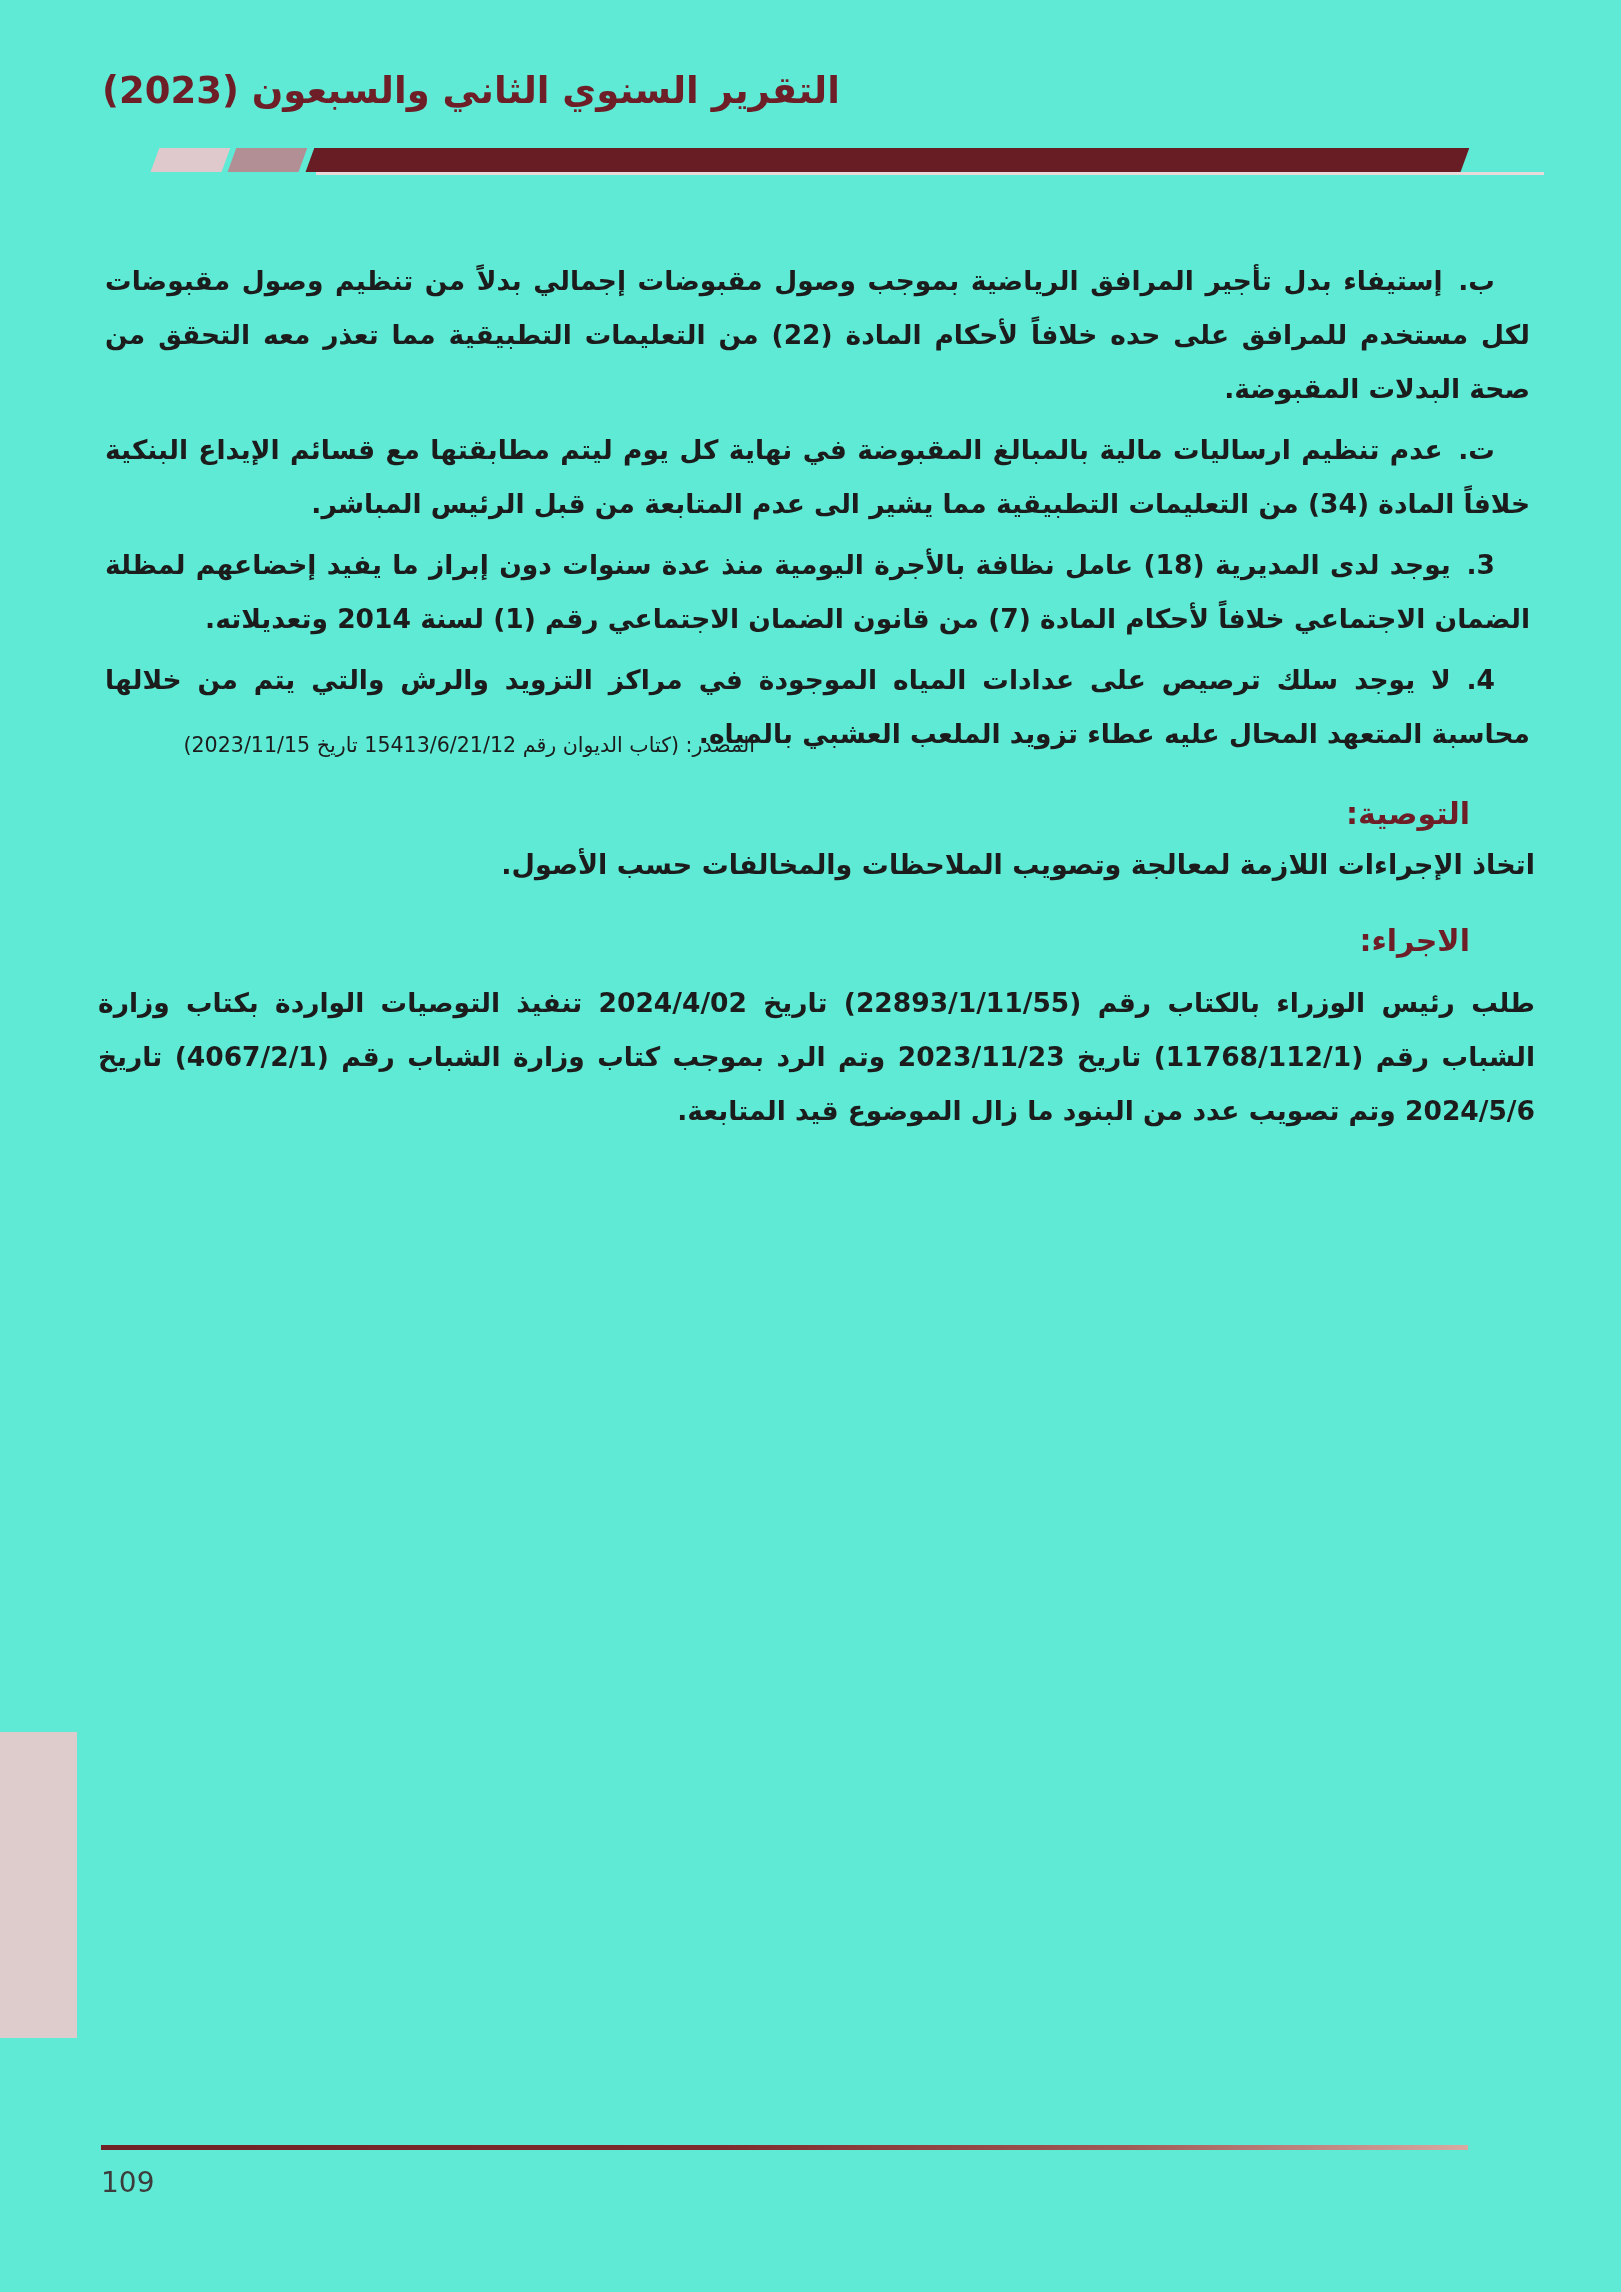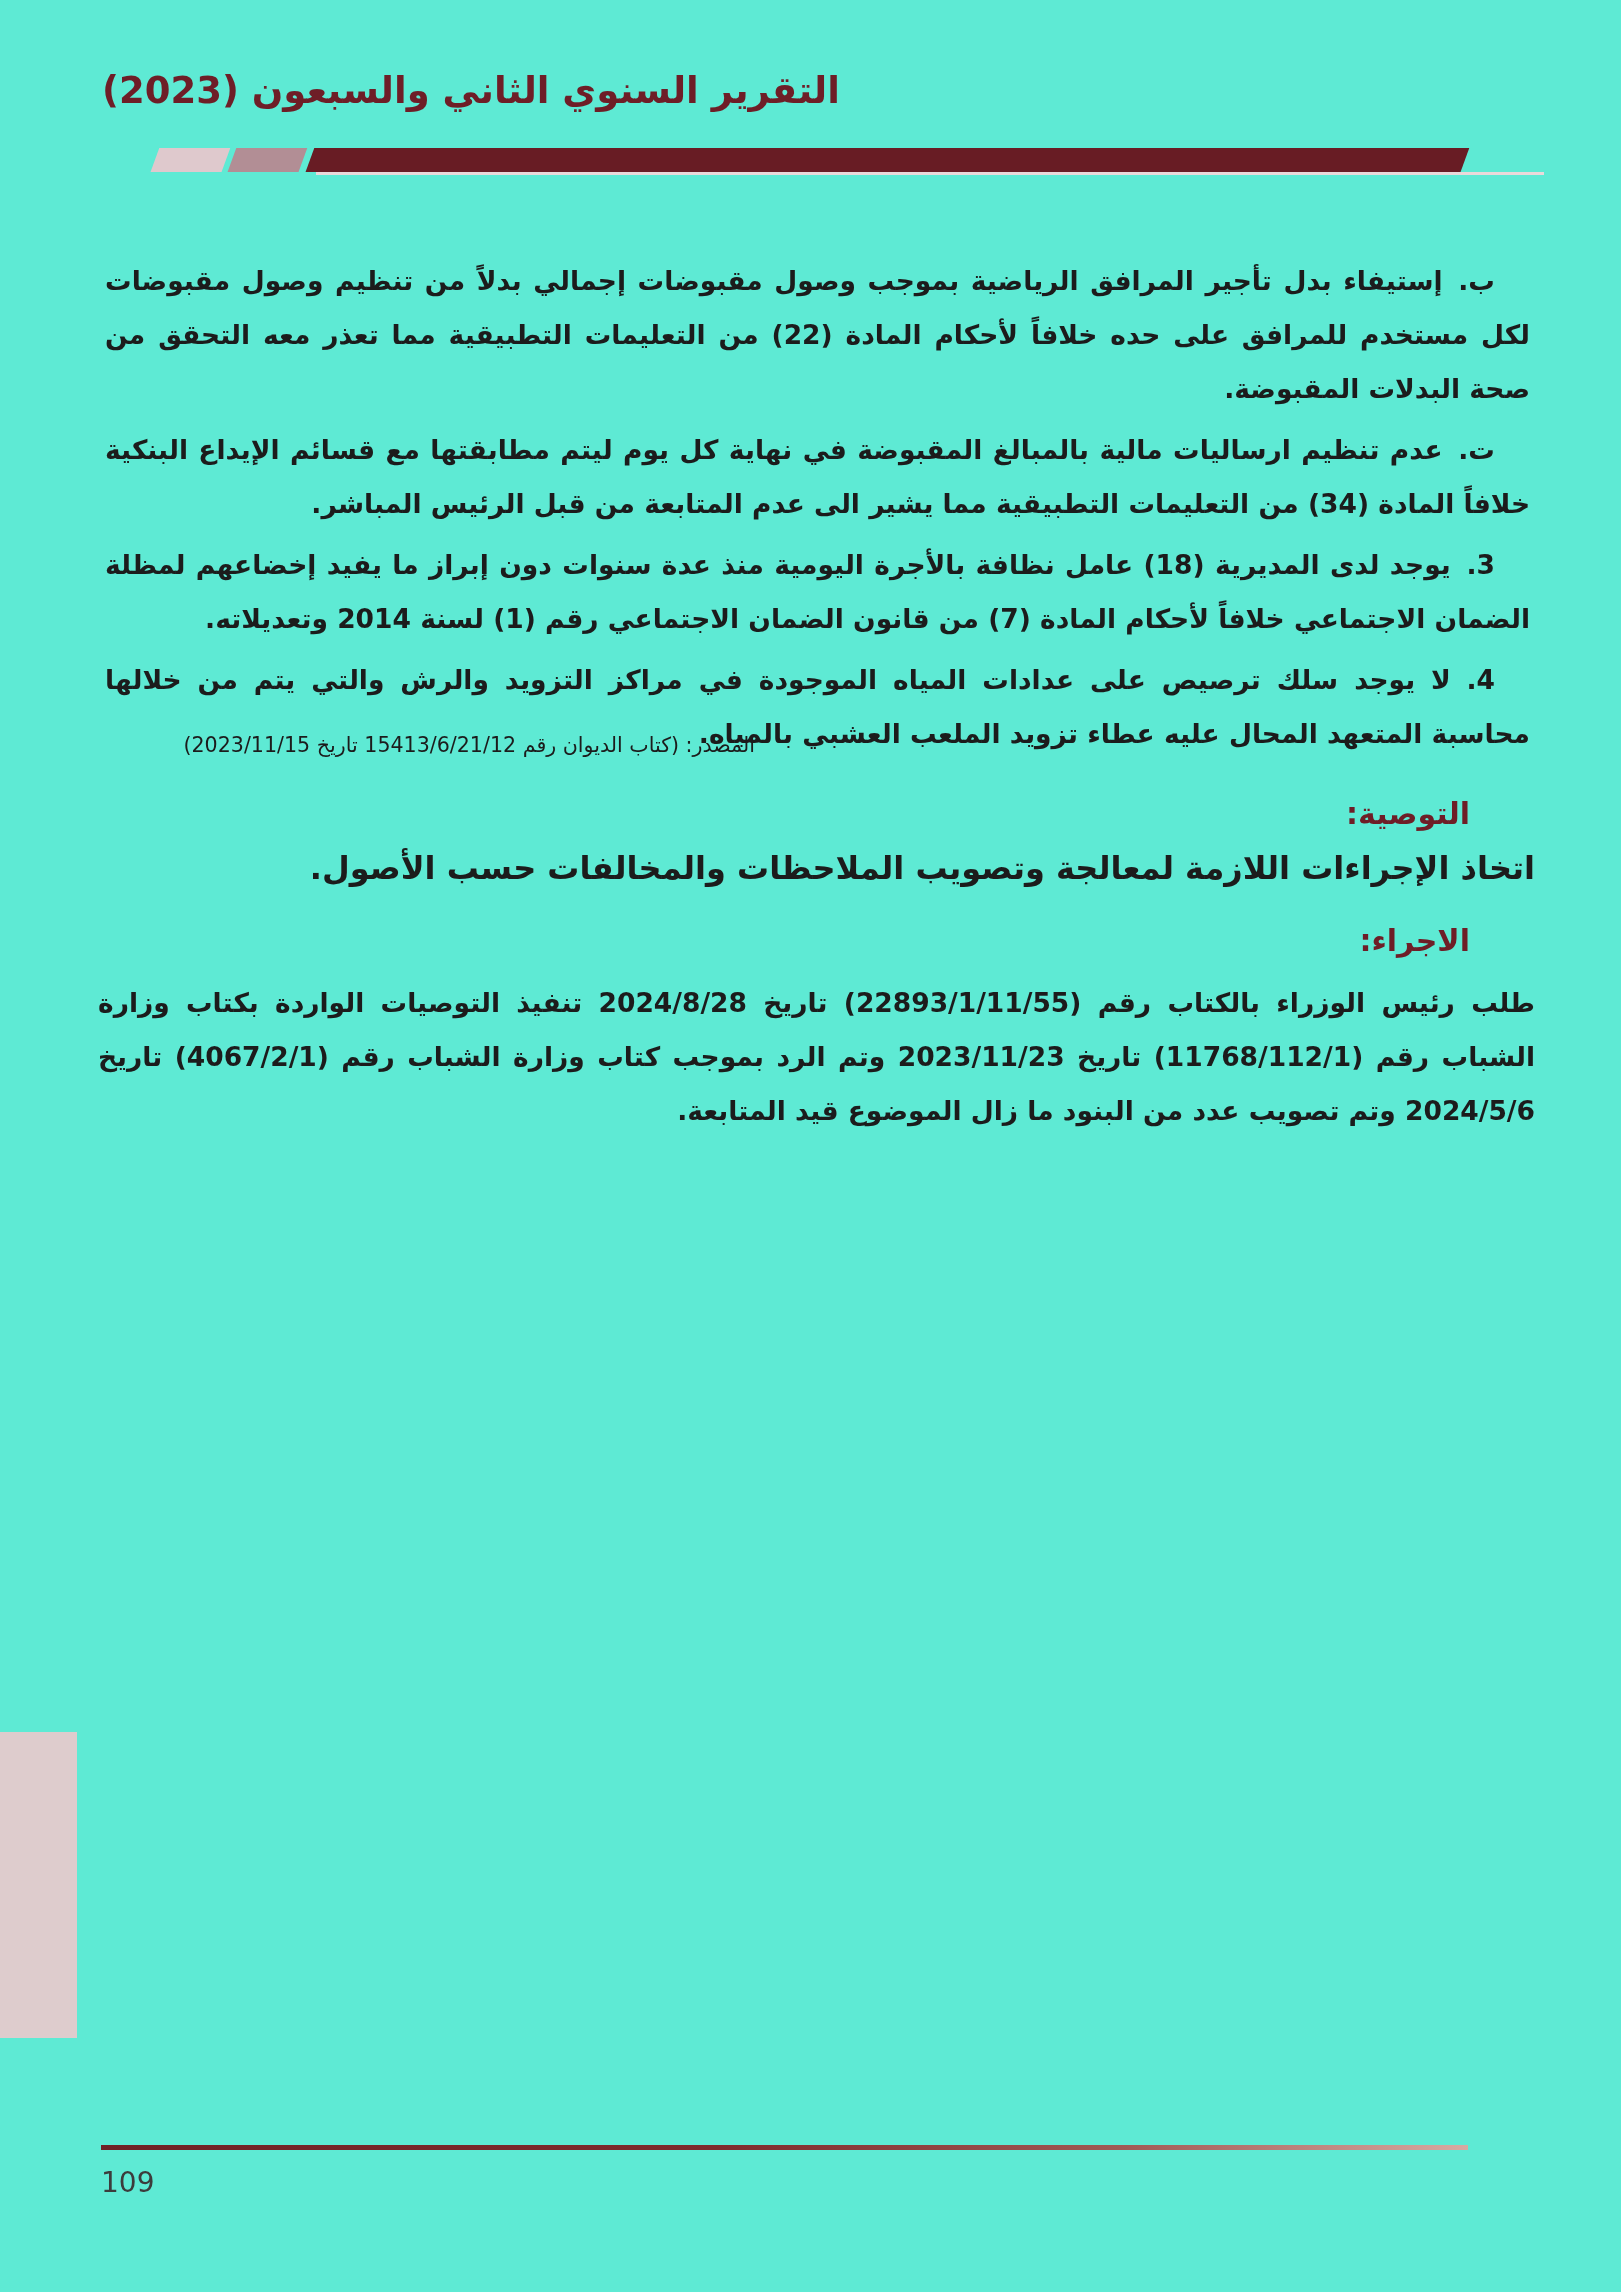--- a/index.html
+++ b/index.html
@@ -42,21 +42,21 @@
   }
   .section-heading{
     position:absolute;right:151px;
     direction:rtl;white-space:nowrap;
     font-size:30px;font-weight:bold;color:#6e1e27;
   }
   .rec-heading{top:796px;margin-left:44px;}
   .rec-text{
     position:absolute;right:86px;top:849px;
     direction:rtl;white-space:nowrap;
-    font-size:32px;font-weight:700;color:#1c1c1c;
+    font-size:27px;font-weight:700;color:#1c1c1c;
   }
   .act-heading{top:923px;}
   .act-text{
     position:absolute;right:86px;left:98px;top:976px;
     direction:rtl;text-align:justify;
     font-size:26.5px;font-weight:700;line-height:54px;color:#1c1c1c;
   }
   
   .side-accent-bar{
     position:absolute;left:0;top:1732px;width:77px;height:306px;
@@ -89,20 +89,20 @@
     <p class="finding-item"><span class="item-marker">3.</span><span>يوجد لدى المديرية (18) عامل نظافة بالأجرة اليومية منذ عدة سنوات دون إبراز ما يفيد إخضاعهم لمظلة الضمان الاجتماعي خلافاً لأحكام المادة (7) من قانون الضمان الاجتماعي رقم (1) لسنة 2014 وتعديلاته.</span></p>
     <p class="finding-item"><span class="item-marker">4.</span><span>لا يوجد سلك ترصيص على عدادات المياه الموجودة في مراكز التزويد والرش والتي يتم من خلالها محاسبة المتعهد المحال عليه عطاء تزويد الملعب العشبي بالمياه.</span></p>
   </div>
 
   <div class="source-line">المصدر: (كتاب الديوان رقم 15413/6/21/12 تاريخ 2023/11/15)</div>
 
   <div class="section-heading rec-heading">التوصية:</div>
   <div class="rec-text">اتخاذ الإجراءات اللازمة لمعالجة وتصويب الملاحظات والمخالفات حسب الأصول.</div>
 
   <div class="section-heading act-heading">الاجراء:</div>
-  <div class="act-text">طلب رئيس الوزراء بالكتاب رقم (22893/1/11/55) تاريخ 2024/8/28 تنفيذ التوصيات الواردة بكتاب وزارة الشباب رقم (11768/112/1) تاريخ 2023/11/23 وتم الرد بموجب كتاب وزارة الشباب رقم (4067/2/1) تاريخ 2024/5/6 وتم تصويب عدد من البنود ما زال الموضوع قيد المتابعة.</div>
+  <div class="act-text">طلب رئيس الوزراء بالكتاب رقم (22893/1/11/55) تاريخ 2024/4/02 تنفيذ التوصيات الواردة بكتاب وزارة الشباب رقم (11768/112/1) تاريخ 2023/11/23 وتم الرد بموجب كتاب وزارة الشباب رقم (4067/2/1) تاريخ 2024/5/6 وتم تصويب عدد من البنود ما زال الموضوع قيد المتابعة.</div>
 
   <div class="side-accent-bar"></div>
   <div class="footer-rule"></div>
   <div class="page-number">109</div>
 
 </div>
 
 
 </body></html>

